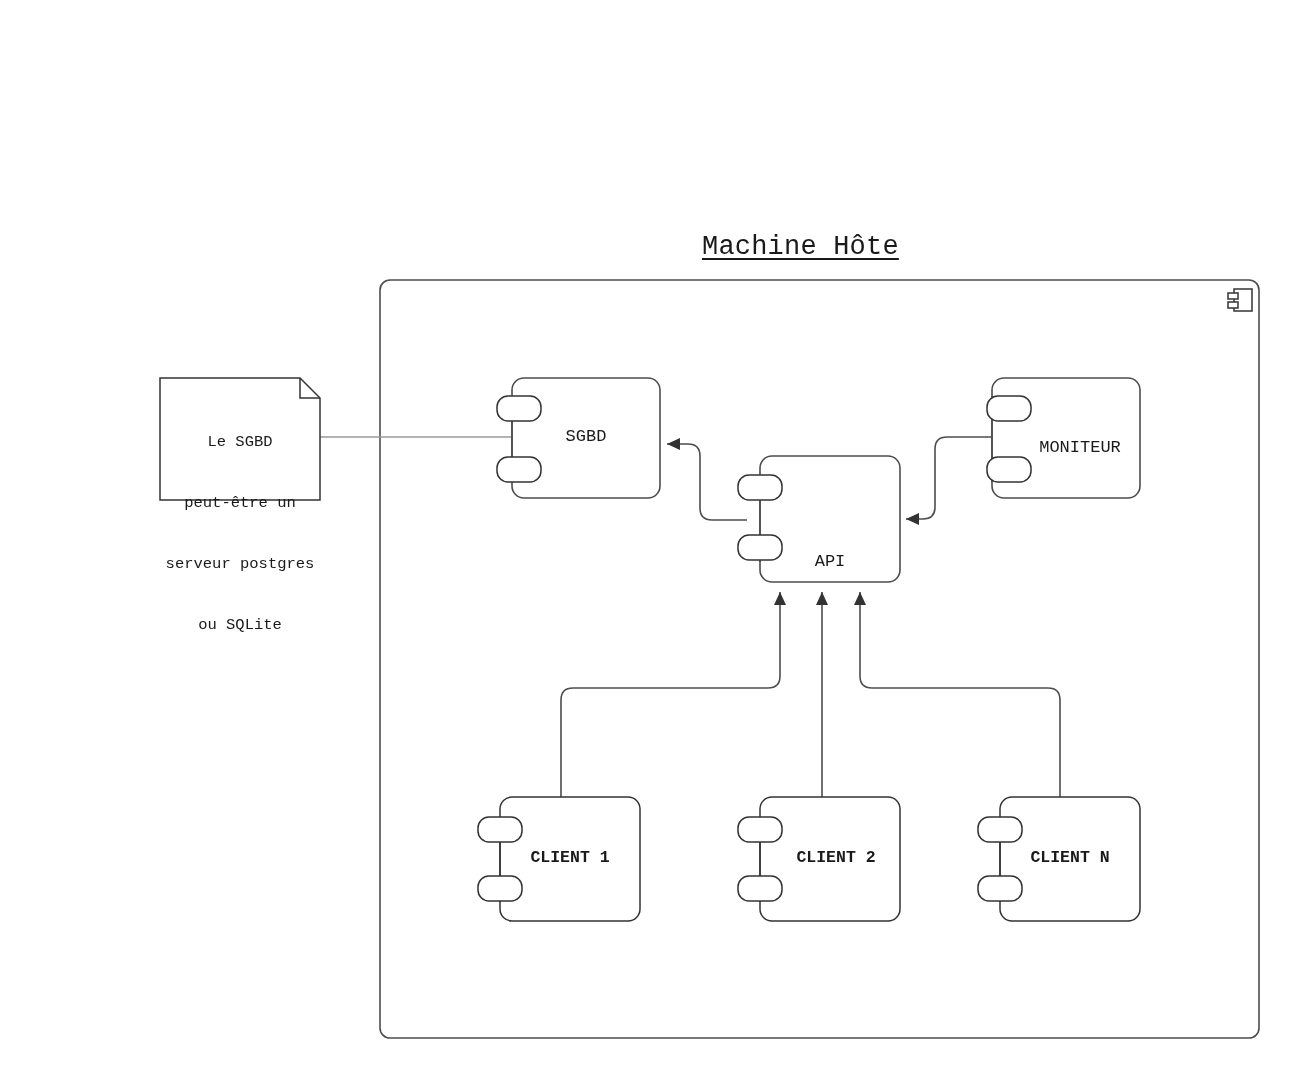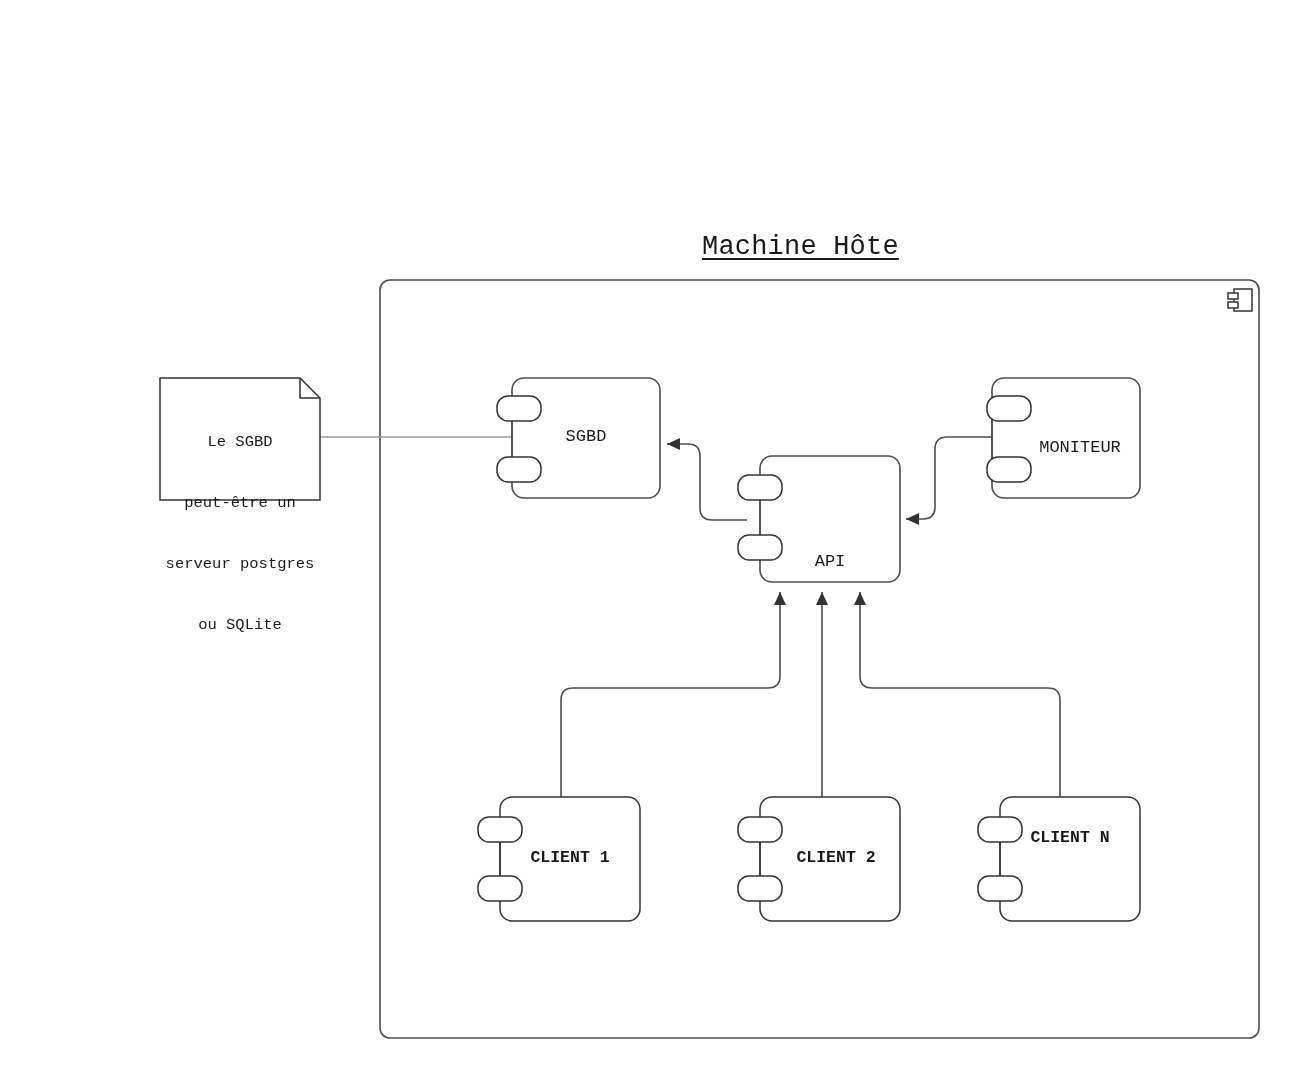--- a/index.html
+++ b/index.html
@@ -145,15 +145,15 @@
   <div class="lbl comp-label" style="left:512px; top:426px; width:148px;">SGBD</div>
 
   <div class="lbl comp-label" style="left:760px; top:508px; width:140px;margin-top:43px;">API</div>
 
   <div class="lbl comp-label" style="left:1006px; top:437px; width:148px;">MONITEUR</div>
 
   <div class="lbl comp-label bold" style="left:500px; top:848px; width:140px;">CLIENT 1</div>
 
   <div class="lbl comp-label bold" style="left:760px; top:848px; width:152px;">CLIENT 2</div>
 
-  <div class="lbl comp-label bold" style="left:1000px; top:828px; width:140px;">CLIENT N</div>
+  <div class="lbl comp-label bold" style="left:1000px; top:848px; width:140px;">CLIENT N</div>
 
 </div>
 
 </body></html>

